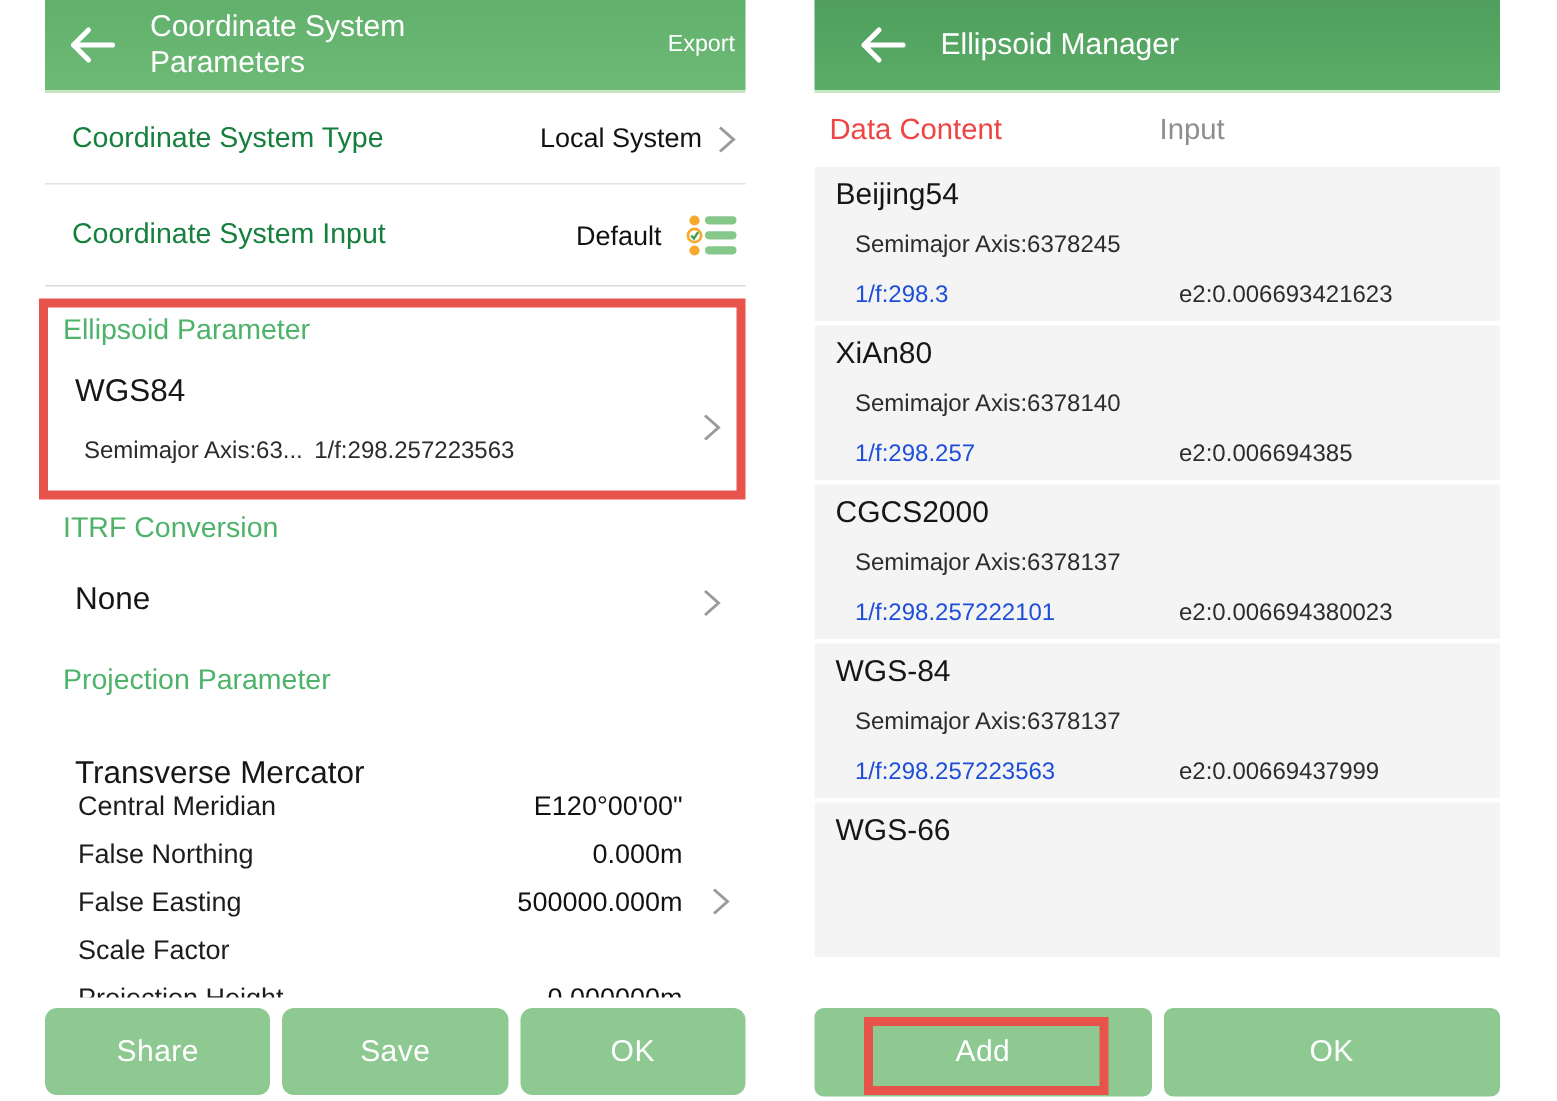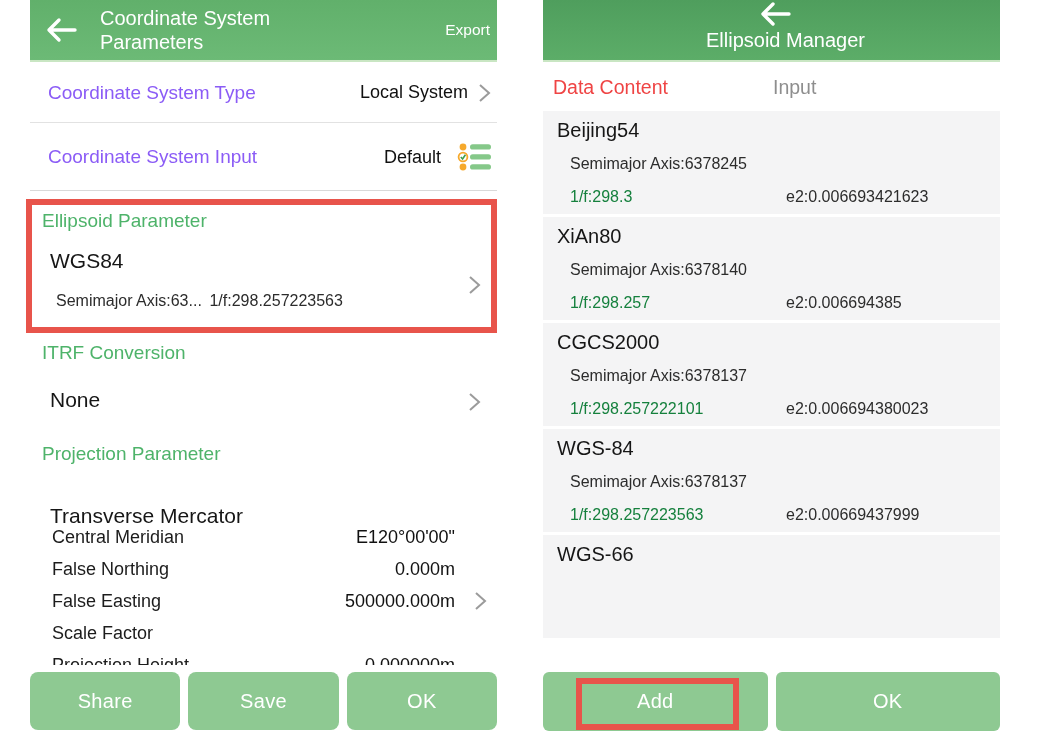--- a/index.html
+++ b/index.html
@@ -12,32 +12,32 @@
   #left-panel{left:30px;width:467px;}
   #right-panel{left:543px;width:457px;}
 
   
   .app-header{
     position:absolute;left:0;right:0;top:0;height:62px;
     display:flex;align-items:center;color:#fff;
     border-bottom:2px solid #c9e6c3;box-sizing:border-box;
   }
   #left-panel .app-header{background:linear-gradient(180deg,#61b06b 0%,#6cba76 100%);padding-left:14px;}
-  #right-panel .app-header{background:linear-gradient(180deg,#4f9e5d 0%,#5cad68 100%);padding-left:28px;flex-direction:column;}
+  #right-panel .app-header{background:linear-gradient(180deg,#4f9e5d 0%,#5cad68 100%);padding-left:28px;}
   .back-arrow{flex:0 0 auto;width:34px;height:28px;margin-right:22px;}
   .hdr-title{font-size:20px;line-height:24px;font-weight:400;}
   #left-panel .hdr-title{width:200px;}
   .hdr-action{position:absolute;right:7px;top:50%;transform:translateY(-50%);font-size:15.5px;}
 
   
   .ls-row{position:absolute;left:0;right:0;display:flex;align-items:center;box-sizing:border-box;
           padding-left:18px;border-bottom:1px solid #e2e2e2;}
   #ls-row-type{top:63px;height:60px;}
   #ls-row-name{top:124px;height:67px;border-bottom-color:#d9d9d9;}
-  .ls-label{font-size:19px;color:#8b5cf6;}
+  .ls-label{font-size:19px;color:#15803d;}
   .ls-value{margin-left:auto;font-size:18px;color:#111;}
   #ls-row-type .ls-value{margin-right:10px;}
   #ls-row-name .ls-value{margin-right:16px;}
   .chev{width:13px;height:20px;flex:0 0 auto;}
   #ls-row-type .chev{margin-right:6px;}
   .list-icon{width:36px;height:34px;margin-right:4px;flex:0 0 auto;}
 
   .section-heading{position:absolute;left:12px;font-size:19px;color:#4eb36a;}
   #ell-heading{top:210px;}
   #itrf-heading{top:342px;}
@@ -78,21 +78,21 @@
   .tabs{position:absolute;left:0;right:0;top:62px;height:49px;background:#fff;}
   .tab{position:absolute;top:50%;transform:translateY(-50%);font-size:19.5px;cursor:pointer;}
   #tab-data{left:10px;color:#ef4444;}
   #tab-input{left:230px;color:#8e8e8e;}
 
   #ell-list{position:absolute;left:0;right:0;top:111px;bottom:0;overflow:hidden;}
   .ell-item{height:103px;margin-bottom:3px;background:#f4f4f5;box-sizing:border-box;padding-top:3px;position:relative;}
   .ell-item .name{margin-left:14px;font-size:20px;line-height:33px;color:#161616;}
   .ell-item .sub{margin-left:27px;font-size:16px;line-height:33px;color:#2c2c2c;}
   .ell-item .line3{position:relative;height:33px;}
-  .ell-item .line3 .invf{position:absolute;left:27px;line-height:33px;font-size:16px;color:#15803d;}
+  .ell-item .line3 .invf{position:absolute;left:27px;line-height:33px;font-size:16px;color:#1d4ed8;}
   .ell-item .line3 .e2{position:absolute;left:243px;line-height:33px;font-size:16px;color:#2c2c2c;}
 
   
   .red-box{position:absolute;border:6px solid #e8544b;box-sizing:border-box;z-index:20;pointer-events:none;}
   #red-box-ellipsoid{left:26px;top:199px;width:471px;height:134px;}
   #red-box-add{left:576px;top:678px;width:163px;height:52px;}
 </style>
 </head>
 <body>
 

